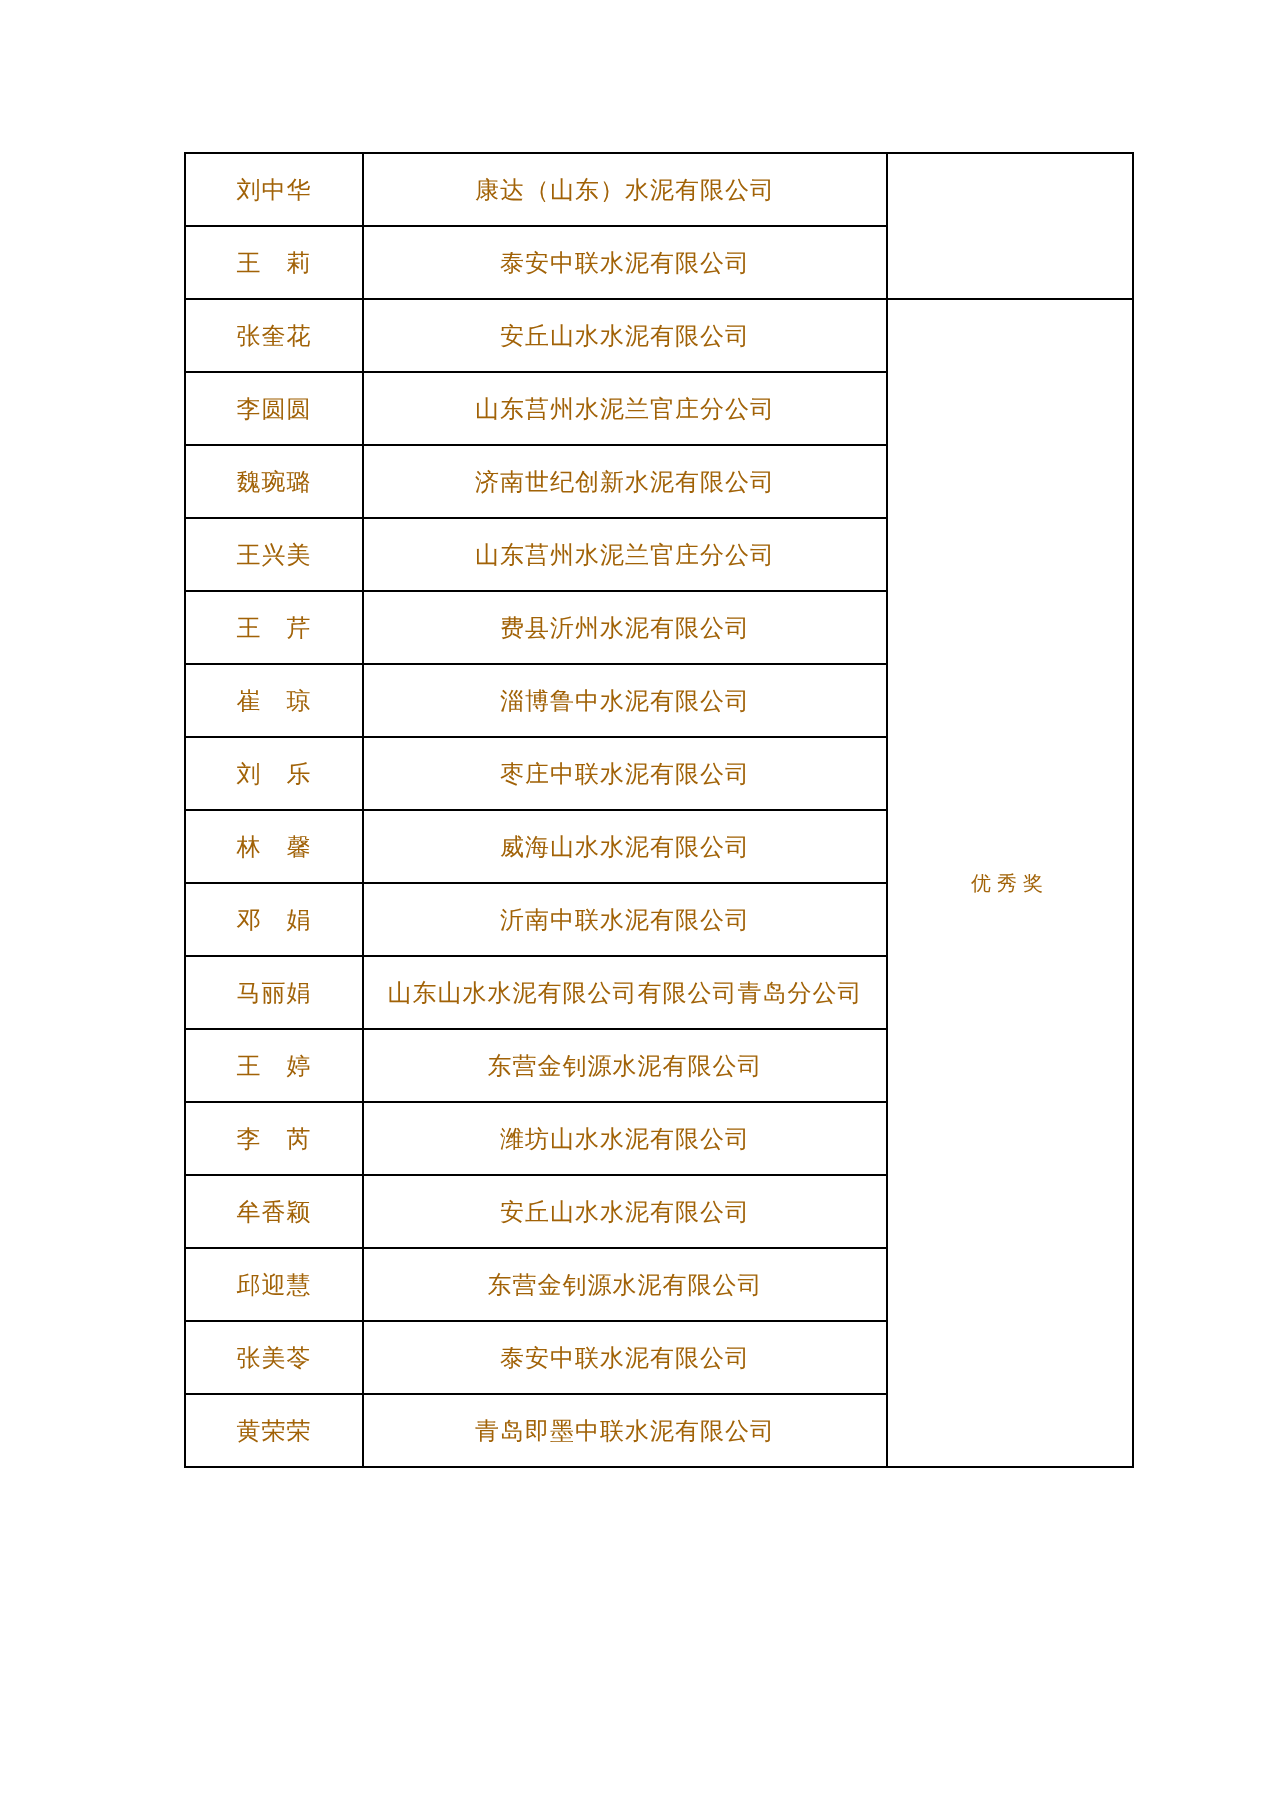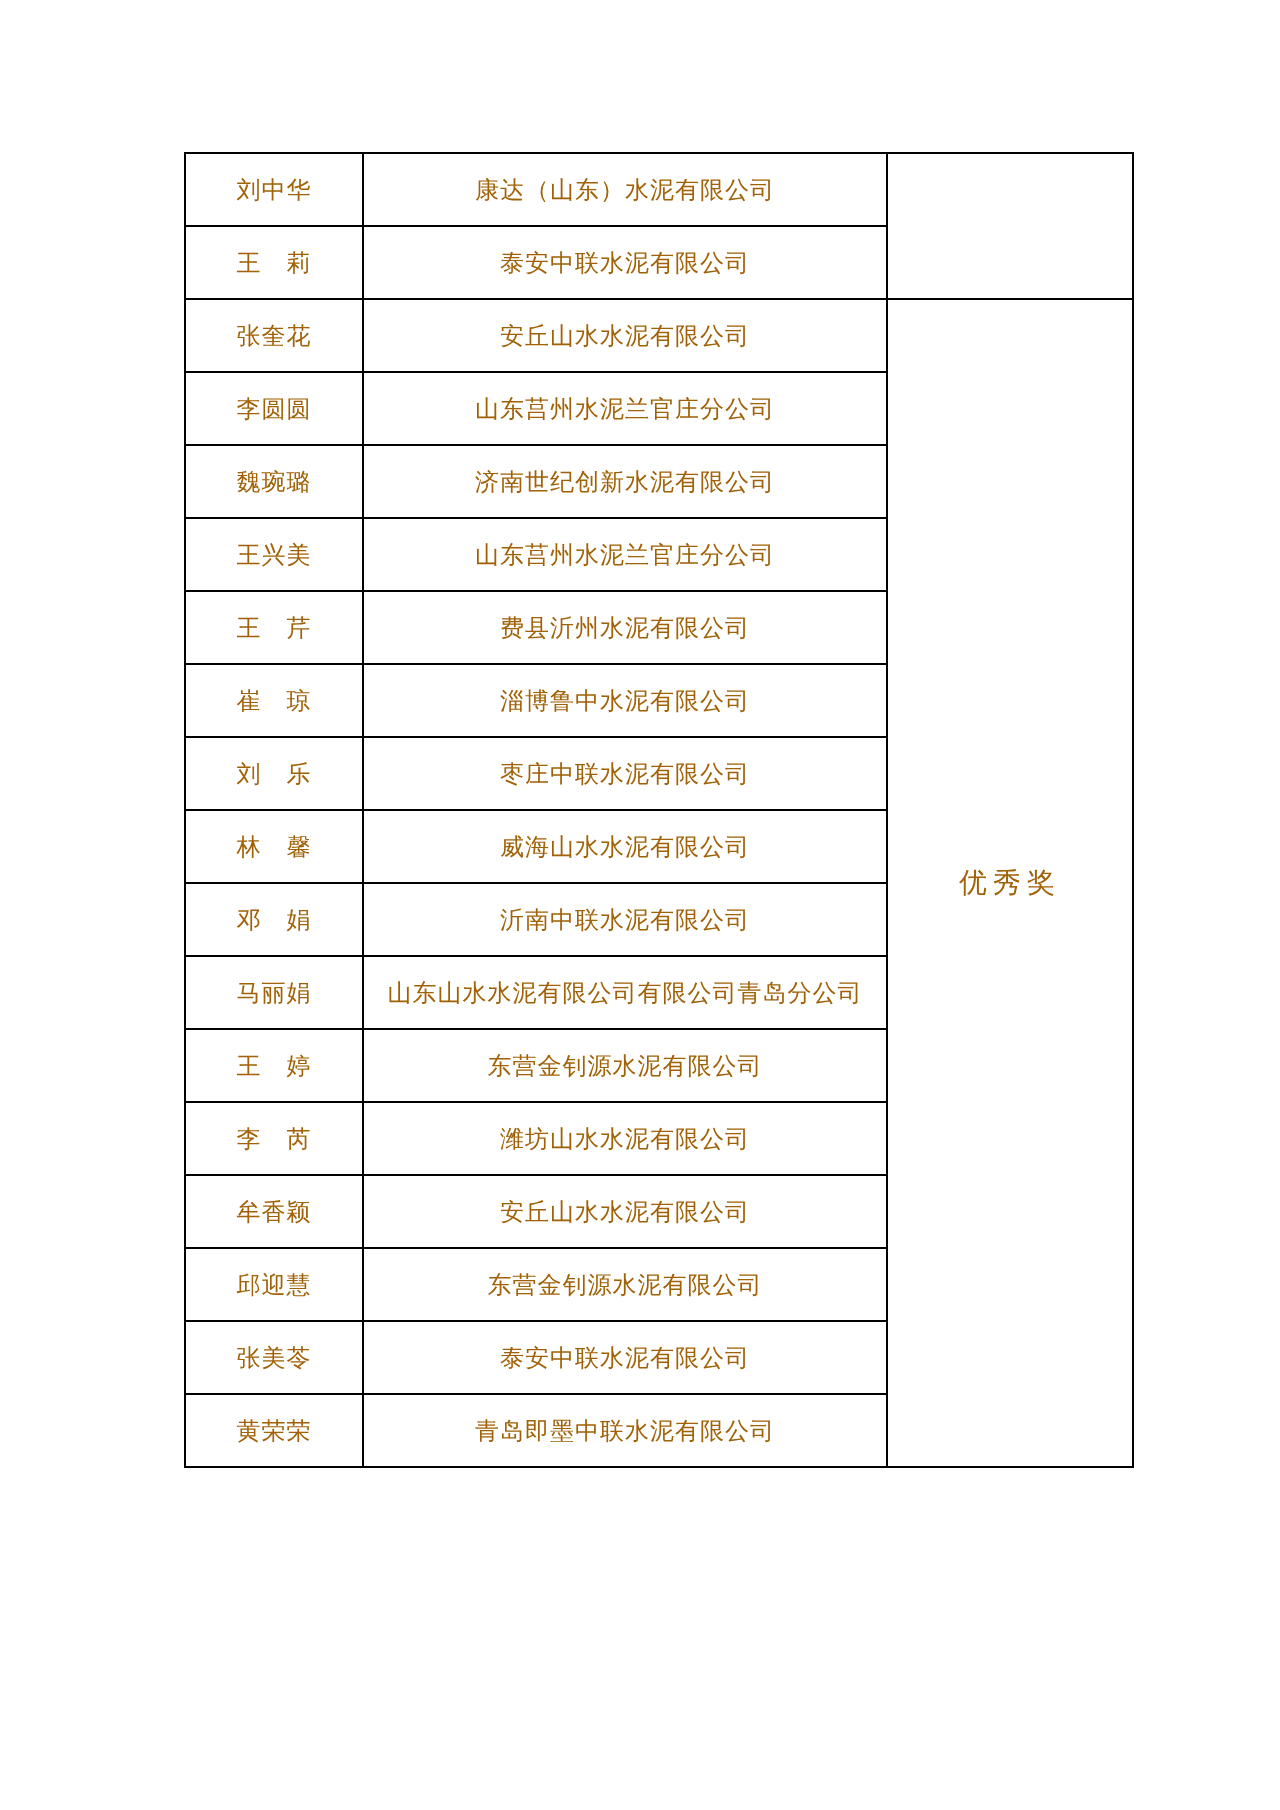--- a/index.html
+++ b/index.html
@@ -32,21 +32,21 @@
     font-size: 24px;
     letter-spacing: 1px;
     padding: 0 4px;
     overflow: hidden;
     white-space: nowrap;
   }
   td.name-col  { width: 168px; }
   td.comp-col  { width: 514px; }
   td.award-col { width: 236px; }
   td.award-col.award-main {
-    font-size: 28px;
+    font-size: 20px;
     letter-spacing: 6px;
     font-family: "Liberation Serif", "DejaVu Serif", serif;
   }
   .page-number {
     position: absolute;
     top: 1688px;
     left: 0;
     width: 100%;
     text-align: center;
     font-size: 21px;

